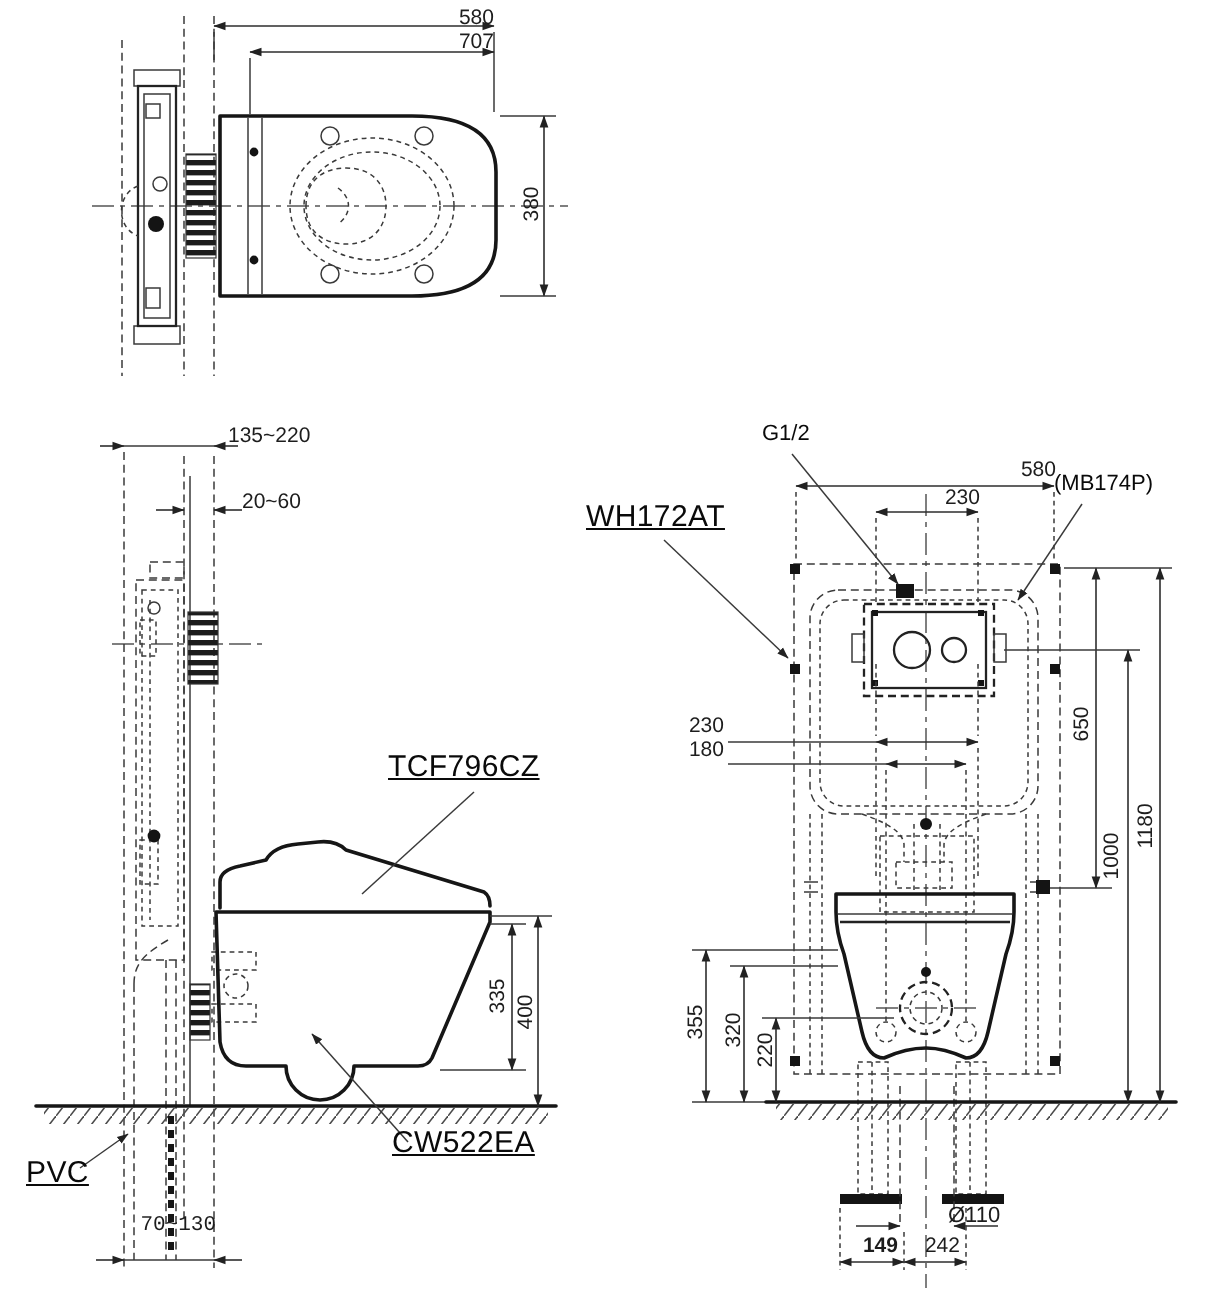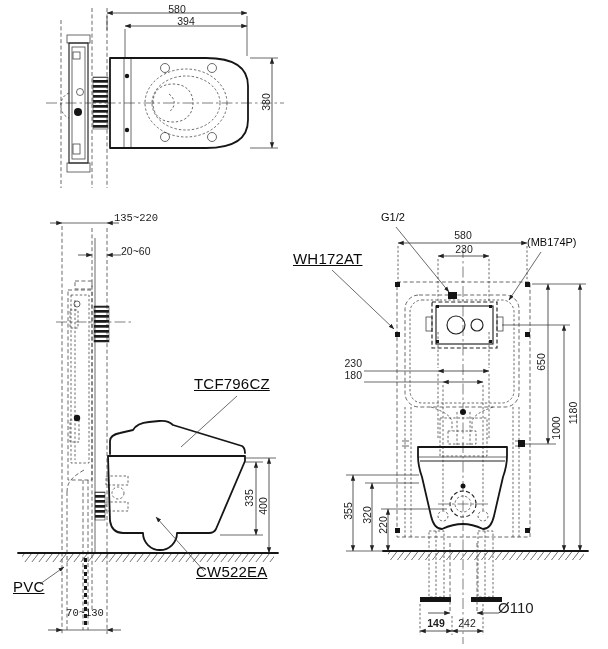--- a/index.html
+++ b/index.html
@@ -1,21 +1,21 @@
 <!DOCTYPE html>
 <html><head>
 <meta charset="utf-8">
 <style>
   html,body{margin:0;padding:0;background:#fff;}
   .stage{position:relative;width:608px;height:649px;background:#ffffff;overflow:hidden;
          font-family:"Liberation Sans",sans-serif;}
   .stage svg{position:absolute;left:0;top:0;}
   .lbl{position:absolute;color:#141414;white-space:nowrap;line-height:12px;}
   .dim{font-size:10.5px;color:#1d1d1d;}
-  .dimc{text-align:center;}
+  .dimc{text-align:right;}
   .dimr{text-align:right;}
   .code{font-size:15px;color:#0a0a0a;letter-spacing:0.2px;text-decoration:underline;}
   .code-sm{font-size:11px;color:#0a0a0a;}
   .vert{width:40px;height:12px;text-align:center;transform:rotate(-90deg);transform-origin:center;}
   
   .b{fill:none;stroke:#161616;stroke-width:1.8;stroke-linejoin:round;stroke-linecap:round;}
   .m{fill:none;stroke:#222;stroke-width:1.15;}
   .t{fill:none;stroke:#3a3a3a;stroke-width:0.75;}
   .dm{fill:none;stroke:#2d2d2d;stroke-width:0.8;}
   .dsh{stroke-dasharray:4 2.4;}
@@ -254,24 +254,24 @@
     <line class="t dsh2" x1="452" y1="616" x2="452" y2="635"></line>
     <line class="t dsh2" x1="483" y1="604" x2="483" y2="635"></line>
 
     <line class="t" x1="396" y1="227" x2="449" y2="292" marker-end="url(#ar)"></line>
     <line class="t" x1="332" y1="270" x2="394" y2="329" marker-end="url(#ar)"></line>
     <line class="t" x1="541" y1="252" x2="509" y2="300" marker-end="url(#ar)"></line>
   </g>
 </svg>
 
 <div class="lbl dim dimc" style="left:107px;top:3px;width:140px;">580</div>
-<div class="lbl dim dimc" style="left:125px;top:15px;width:122px;">394</div>
+<div class="lbl dim dimc" style="left:125px;top:15px;width:122px;">707</div>
 <div class="lbl dim vert" style="left:246px;top:96px;">380</div>
 
-<div class="lbl dim" style="left:114px;top:212px;font-family:Liberation Mono, monospace;">135~220</div>
+<div class="lbl dim" style="left:114px;top:212px;">135~220</div>
 <div class="lbl dim" style="left:121px;top:245px;">20~60</div>
 <div class="lbl dim dimc" style="left:62px;top:607px;width:46px;font-family:Liberation Mono, monospace;">70~130</div>
 <div class="lbl dim vert" style="left:229px;top:492px;">335</div>
 <div class="lbl dim vert" style="left:243px;top:500px;">400</div>
 <div class="lbl code" style="left:194px;top:378px;">TCF796CZ</div>
 <div class="lbl code" style="left:196px;top:566px;text-align:right;">CW522EA</div>
 <div class="lbl code" style="left:13px;top:581px;">PVC</div>
 
 <div class="lbl code-sm" style="left:381px;top:211px;">G1/2</div>
 <div class="lbl code" style="left:293px;top:253px;">WH172AT</div>
@@ -279,17 +279,17 @@
 <div class="lbl dim dimc" style="left:398px;top:229px;width:130px;">580</div>
 <div class="lbl dim dimc" style="left:438px;top:243px;width:52px;">230</div>
 <div class="lbl dim dimr" style="left:336px;top:357px;width:26px;">230</div>
 <div class="lbl dim dimr" style="left:336px;top:369px;width:26px;">180</div>
 <div class="lbl dim vert" style="left:521px;top:356px;">650</div>
 <div class="lbl dim vert" style="left:536px;top:422px;">1000</div>
 <div class="lbl dim vert" style="left:553px;top:407px;">1180</div>
 <div class="lbl dim vert" style="left:328px;top:505px;">355</div>
 <div class="lbl dim vert" style="left:347px;top:509px;">320</div>
 <div class="lbl dim vert" style="left:363px;top:519px;">220</div>
-<div class="lbl dim" style="left:498px;top:602px;font-size:15px;">Ø110</div>
+<div class="lbl dim" style="left:474px;top:602px;font-size:11px;">Ø110</div>
 <div class="lbl dim dimc" style="left:423px;top:617px;width:26px;font-weight:bold;">149</div>
 <div class="lbl dim dimc" style="left:454px;top:617px;width:26px;">242</div>
 
 </div>
 
 </body></html>

